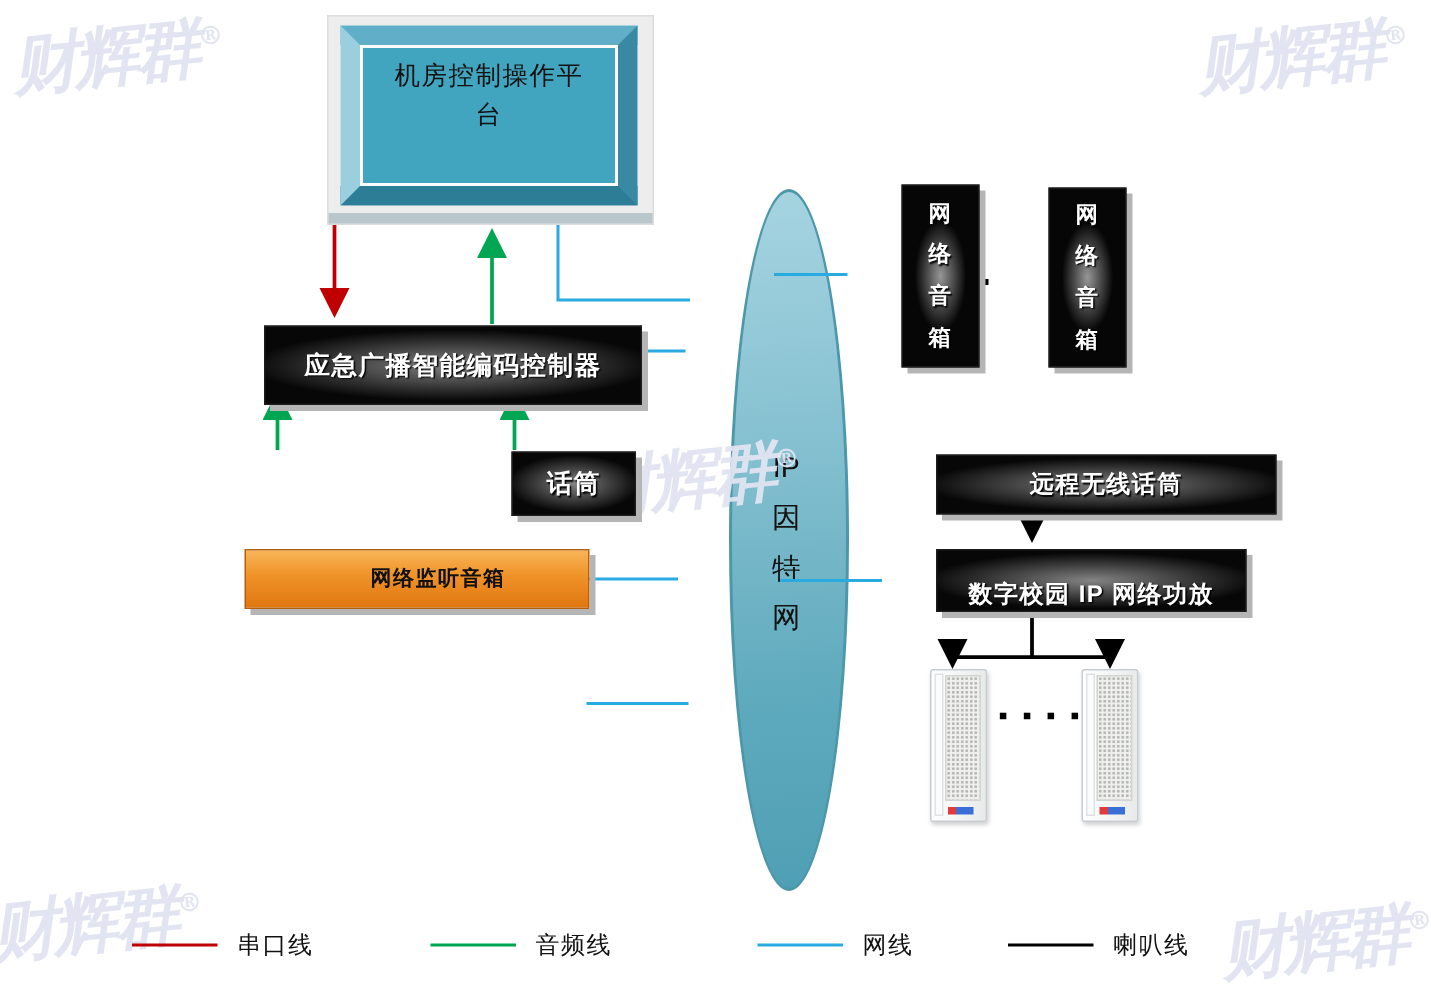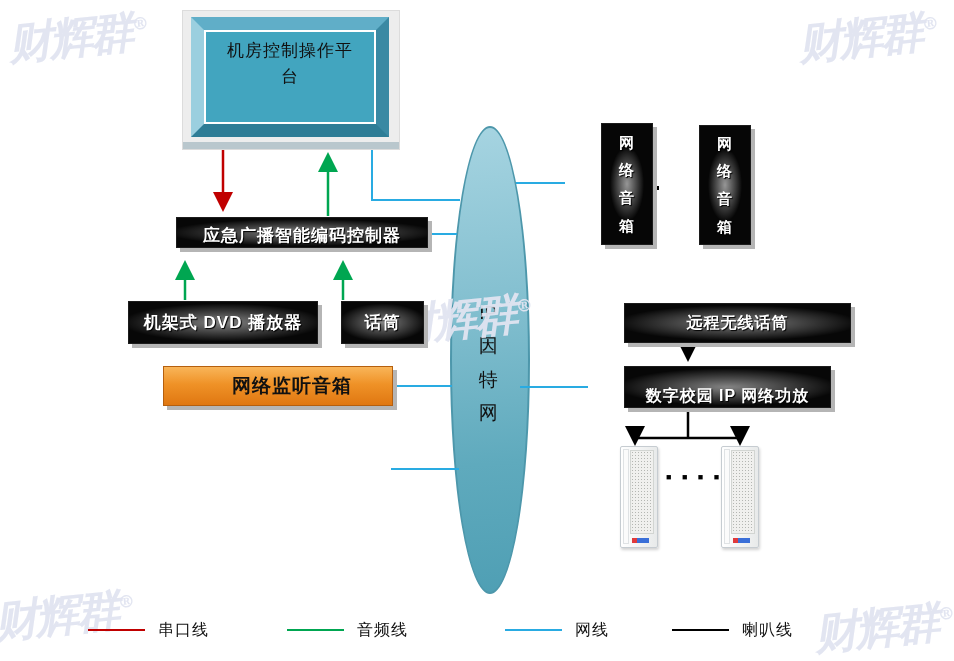--- a/index.html
+++ b/index.html
@@ -1,18 +1,18 @@
 <!DOCTYPE html>
 <html><head>
 <meta charset="utf-8">
 <style>
   html,body{margin:0;padding:0;background:#fff;}
   #canvas{position:relative;width:954px;height:661px;background:#ffffff;overflow:hidden;
           font-family:"Liberation Sans","DejaVu Sans",sans-serif;}
-  .abs{position:absolute;}
+  .abs{position:absolute;margin-left:36px;}
   
   .wm{position:absolute;z-index:3;color:rgba(224,228,240,0.95);font-family:"DejaVu Serif","Liberation Serif",serif;
       font-style:italic;font-weight:bold;font-size:44px;letter-spacing:-3px;transform:rotate(-6deg);
       white-space:nowrap;pointer-events:none;}
   .wm .reg{font-size:17px;vertical-align:super;letter-spacing:0;margin-left:2px;}
   
   .monitor{left:182px;top:10px;width:216px;height:138px;background:#ededed;border:1px solid #dcdcdc;z-index:4;}
   .monitor .stand{position:absolute;left:0;right:0;bottom:0;height:7px;background:#b9c7cd;}
   .bezel{position:absolute;left:8px;top:6px;width:198px;height:120px;box-sizing:border-box;background:#ffffff;
          border-top:13px solid #60aec8;border-left:13px solid #9bcfdf;
@@ -25,21 +25,21 @@
     background:radial-gradient(ellipse 72% 62% at 50% 50%, rgba(255,255,255,0.50), rgba(255,255,255,0) 75%) #070707;
     box-shadow:4px 4px 0 #b5b5b5;display:flex;align-items:center;justify-content:center;
     color:#fff;font-weight:bold;font-size:17px;letter-spacing:1px;text-shadow:1px 1px 1px #000;margin-left:36px;}
   .vbox{flex-direction:column;font-size:15px;line-height:1.85;
     background:radial-gradient(ellipse 46% 42% at 50% 50%, rgba(255,255,255,0.58), rgba(255,255,255,0) 74%) #060606;}
   .vbox .vtxt{width:1.1em;text-align:center;word-break:break-all;}
   
   .orangebox{position:absolute;z-index:4;box-sizing:border-box;border:1px solid #b55f0e;
     background:linear-gradient(180deg,#f9b559 0%,#ef9227 45%,#e07711 100%);
     box-shadow:4px 4px 0 #b5b5b5;display:flex;align-items:center;justify-content:center;
-    color:#111;font-weight:bold;font-size:19px;letter-spacing:1px;padding-left:28px;}
+    color:#111;font-weight:bold;font-size:14px;letter-spacing:1px;padding-left:28px;}
   
   .ellipse{left:450px;top:126px;width:80px;height:468px;border-radius:50%;z-index:2;
     background:linear-gradient(175deg,#a6d4e1 0%,#86c1d1 35%,#5faabd 72%,#4f9fb4 100%);
     border:2px solid #4d97ab;box-sizing:border-box;}
   .ellipse .vtxt{position:absolute;left:50%;top:168px;transform:translateX(-58%);
     width:1.2em;text-align:center;word-break:break-all;font-size:19px;line-height:1.75;color:#111;}
   
   .speaker{position:absolute;width:38px;height:102px;z-index:4;box-sizing:border-box;
     background:linear-gradient(90deg,#ffffff,#e8eaea);border:1px solid #c6ccd1;border-radius:2px;
     box-shadow:1px 2px 3px rgba(0,0,0,0.18);}
@@ -108,27 +108,24 @@
 
   <div class="abs monitor">
     <div class="bezel">
       <div class="screen">
         <div class="lbl">机房控制操作平台</div>
       </div>
     </div>
     <div class="stand"></div>
   </div>
 
-  <div class="blackbox" style="left:140px;top:217px;width:252px;height:31px;align-items:flex-end;">
+  <div class="blackbox" style="left:140px;top:217px;width:252px;height:53px;">
     <span>应急广播智能编码控制器</span>
   </div>
 
-  <div class="blackbox" style="left:92px;top:301px;width:190px;height:43px;">
-    <span>机架式 DVD 播放器</span>
-  </div>
 
   <div class="blackbox" style="left:305px;top:301px;width:83px;height:43px;">
     <span>话筒</span>
   </div>
 
   <div class="orangebox" style="left:163px;top:366px;width:230px;height:40px;">
     <span>网络监听音箱</span>
   </div>
 
 

